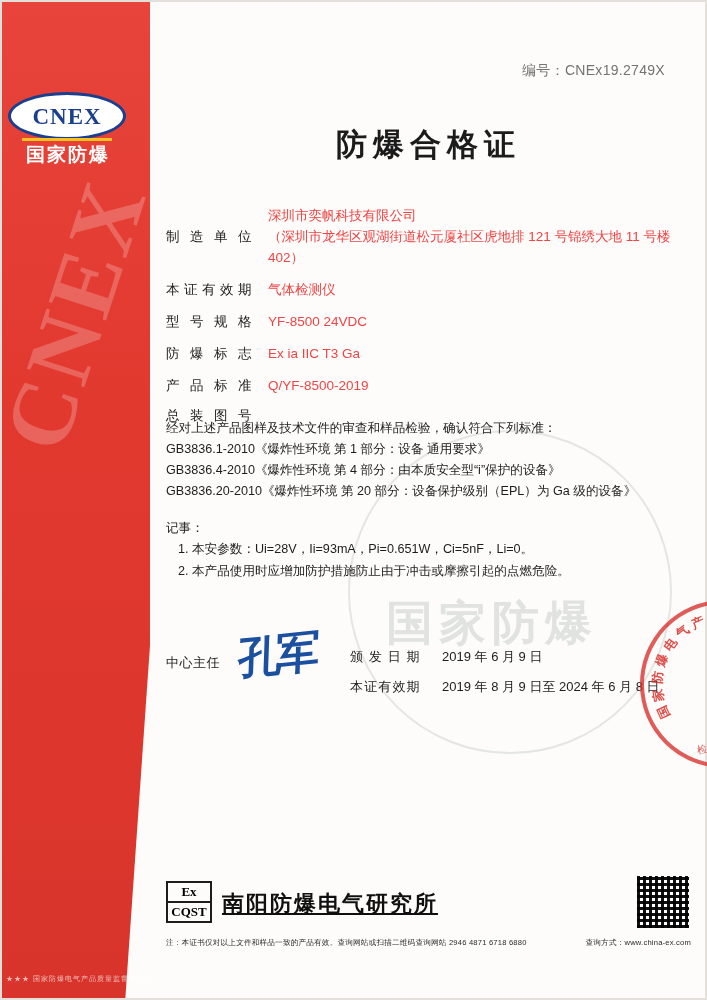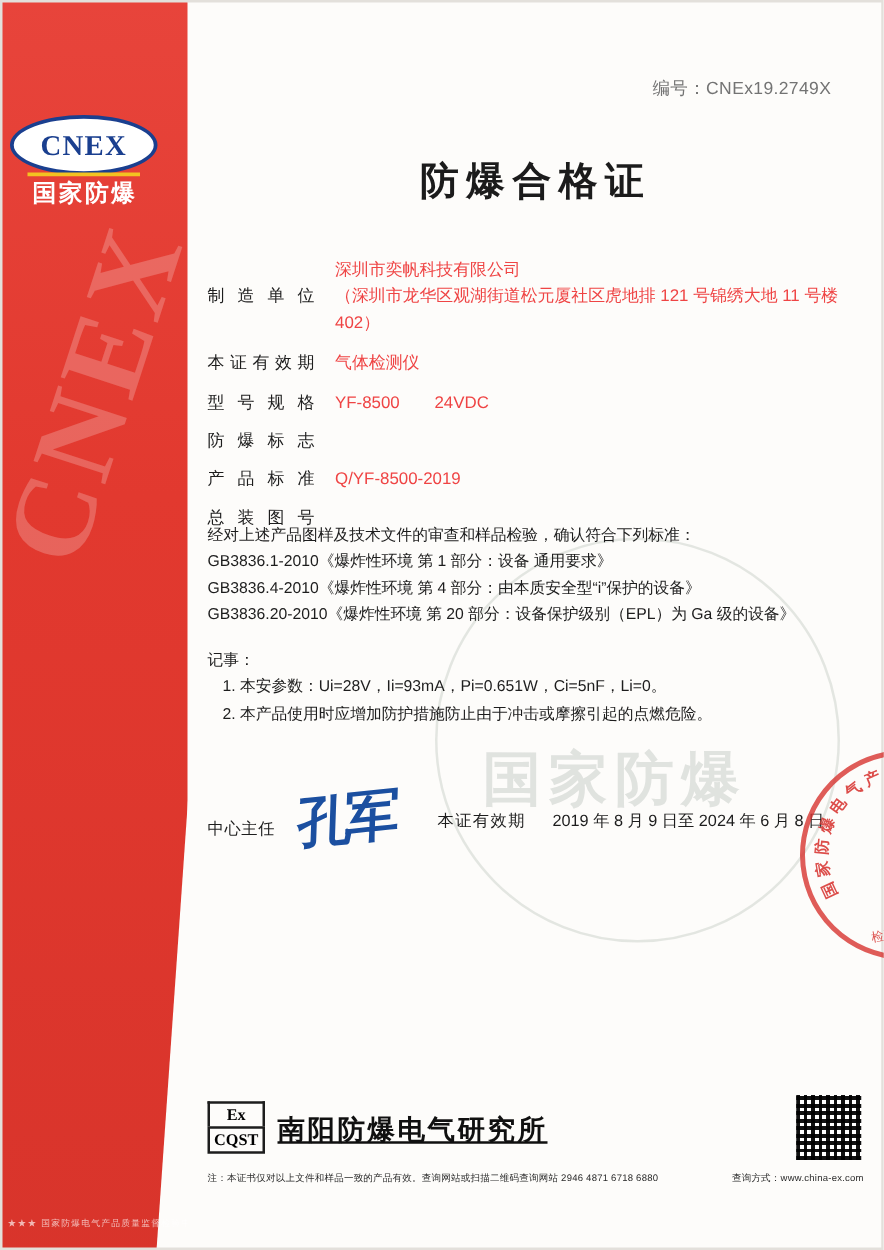--- a/index.html
+++ b/index.html
@@ -164,21 +164,20 @@
   .fvalue{
     margin-left:16px;
     flex:1;
     line-height:1.55;
     color:#ef4444;
   }
   .fvalue .addr{
     display:block;
   }
   .fvalue .spaced{
-    margin-left:24px;
   }
 
   
   .standards{
     position:absolute;
     left:16px;top:418px;
     width:560px;
     font-size:12.6px;
     line-height:1.68;
     color:#1d1d1d;
@@ -373,20 +372,21 @@
       <div class="frow">
         <div class="flabel">型号规格</div>
         <div class="fvalue">
           <span>YF-8500</span>
           <span class="spaced">24VDC</span>
         </div>
       </div>
 
       <div class="frow">
         <div class="flabel">防爆标志</div>
+        <div class="fvalue">Ex ia IIC T3 Ga</div>
       </div>
 
       <div class="frow">
         <div class="flabel">产品标准</div>
         <div class="fvalue">Q/YF-8500-2019</div>
       </div>
 
       <div class="frow">
         <div class="flabel">总装图号</div>
       </div>
@@ -404,20 +404,24 @@
       <div class="nline">记事：</div>
       <div class="nline indent">1. 本安参数：Ui=28V，Ii=93mA，Pi=0.651W，Ci=5nF，Li=0。</div>
       <div class="nline indent">2. 本产品使用时应增加防护措施防止由于冲击或摩擦引起的点燃危险。</div>
     </div>
 
     <div class="sig-area">
       <div class="sig-label">中心主任</div>
       <div class="sig-mark">孔军</div>
 
       <div class="date-rows">
+        <div class="drow">
+          <div class="dlabel">颁发日期</div>
+          <div class="dval">2019 年 6 月 9 日</div>
+        </div>
         <div class="drow">
           <div class="dlabel">本证有效期</div>
           <div class="dval">2019 年 8 月 9 日至 2024 年 6 月 8 日</div>
         </div>
       </div>
     </div>
 
     <div class="seal">
       <div class="ring"></div>
       <div class="arc" id="seal-arc">

